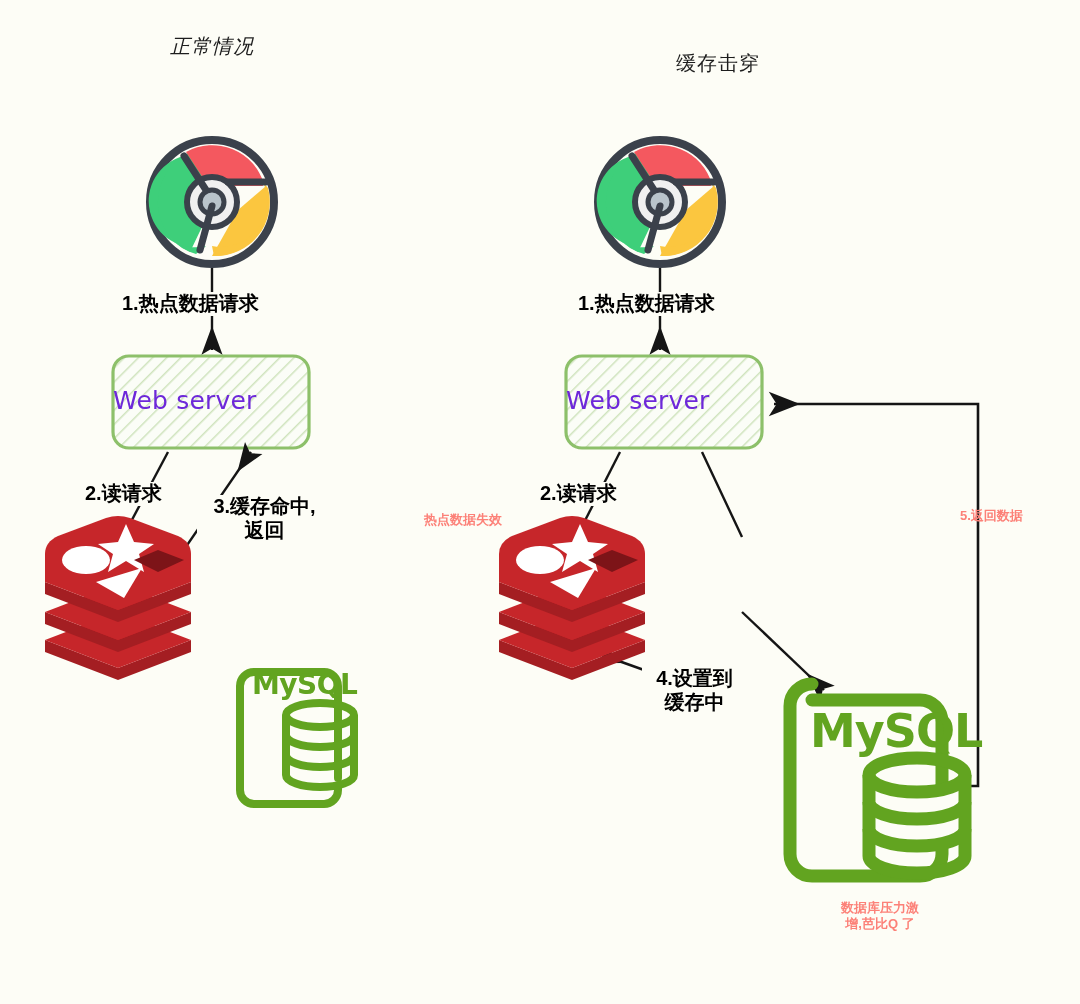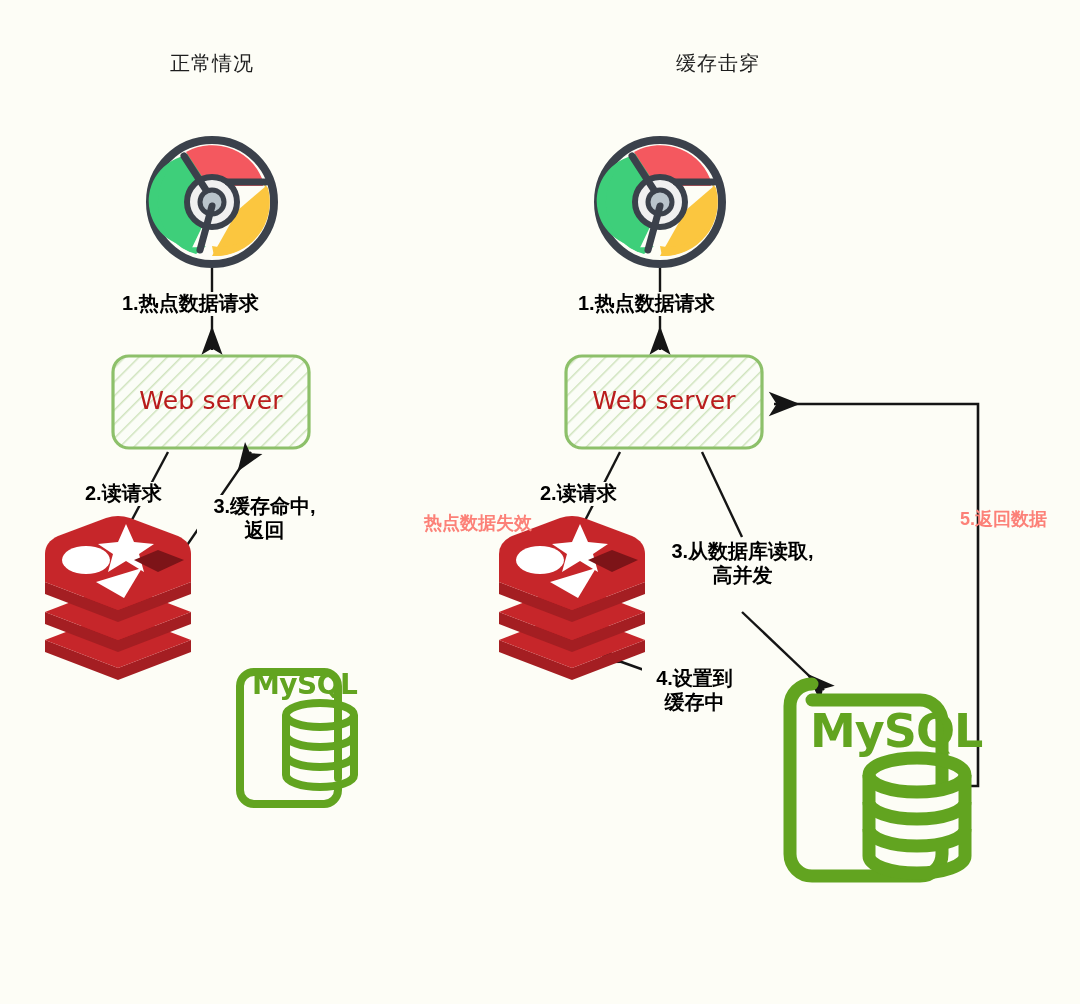--- a/index.html
+++ b/index.html
@@ -17,29 +17,29 @@
   .section-title{
     font-size:20px;color:#1d1d1d;font-weight:400;
     letter-spacing:1px;text-align:center;white-space:nowrap;
   }
   .step-label{
     font-size:20px;color:#000000;font-weight:700;
     line-height:1.18;text-align:center;white-space:nowrap;
     background:#fdfdf6;
   }
   .red-label{
-    font-size:18px;color:#fc8178;font-weight:700;
+    font-size:13px;color:#fc8178;font-weight:700;
     line-height:1.25;text-align:center;white-space:nowrap;
     background:transparent;
   }
   .red-label.wrap{white-space:normal;width:160px;text-align:center;}
   .ws-text{
     font-family:"DejaVu Sans",sans-serif;
-    font-size:25px;color:#b91c1c;font-weight:400;
-    text-align:center;width:100%;letter-spacing:.2px;
+    font-size:25px;color:#6d28d9;font-weight:400;
+    width:100%;letter-spacing:.2px;
   }
 </style>
 </head>
 <body>
 
 <div id="stage">
 
   <svg class="layer" viewBox="0 0 1080 1004">
     <defs>
       <pattern id="hatch" width="10" height="10" patternTransform="rotate(45)" patternUnits="userSpaceOnUse">
@@ -151,21 +151,21 @@
       <path d="M812 700 h108 a22 22 0 0 1 22 22 v64 M942 848 v6 a22 22 0 0 1 -22 22 h-108 a22 22 0 0 1 -22 -22 v-148 a22 22 0 0 1 22 -22" fill="none" stroke="#62a420" stroke-width="13" stroke-linecap="round"></path>
       <g>
         <ellipse cx="917" cy="775" rx="48" ry="17" fill="none" stroke="#62a420" stroke-width="13"></ellipse>
         <path d="M869 775 v27 a48 17 0 0 0 96 0 v-27" fill="none" stroke="#62a420" stroke-width="13"></path>
         <path d="M869 802 v27 a48 17 0 0 0 96 0 v-27" fill="none" stroke="#62a420" stroke-width="13"></path>
         <path d="M869 829 v27 a48 17 0 0 0 96 0 v-27" fill="none" stroke="#62a420" stroke-width="13"></path>
       </g>
     </g>
   </svg>
 
-  <div class="abs section-title" style="left:112px;top:50px;width:200px;">正常情况</div>
+  <div class="abs section-title" style="left:112px;top:33px;width:200px;font-style:italic;">正常情况</div>
   <div class="abs section-title" style="left:560px;top:50px;width:200px;text-align:right;">缓存击穿</div>
 
   <div class="abs" style="left:113px;top:386px;width:196px;">
     <div class="ws-text">Web server</div>
   </div>
   <div class="abs" style="left:566px;top:386px;width:196px;">
     <div class="ws-text">Web server</div>
   </div>
 
   <div class="abs" style="left:252px;top:668px;width:96px;font-family:'DejaVu Sans',sans-serif;font-size:28px;font-weight:700;color:#62a420;letter-spacing:-0.5px;">MySQL</div>
@@ -173,25 +173,25 @@
 
   <div class="abs step-label" style="left:122px;top:292px;">1.热点数据请求</div>
   <div class="abs step-label" style="left:85px;top:482px;">2.读请求</div>
   <div class="abs step-label" style="left:197px;top:495px;width:135px;">
     <div>3.缓存命中,</div>
     <div>返回</div>
   </div>
 
   <div class="abs step-label" style="left:578px;top:292px;">1.热点数据请求</div>
   <div class="abs step-label" style="left:540px;top:482px;">2.读请求</div>
-  <div class="abs step-label" style="left:660px;top:540px;width:165px;">
-    <div>3.从数据库读取,</div>
-    <div>高并发</div>
-  </div>
   <div class="abs step-label" style="left:642px;top:655px;width:105px;margin-top:12px;">
     <div>4.设置到</div>
     <div>缓存中</div>
   </div>
   <div class="abs red-label" style="left:960px;top:508px;">5.返回数据</div>
 
   <div class="abs red-label" style="left:424px;top:512px;">热点数据失效</div>
+  <div class="abs red-label wrap" style="left:795px;top:900px;width:170px;">
+    <div>数据库压力激</div>
+    <div>增,芭比Q 了</div>
+  </div>
 
 </div>
 
 </body></html>

